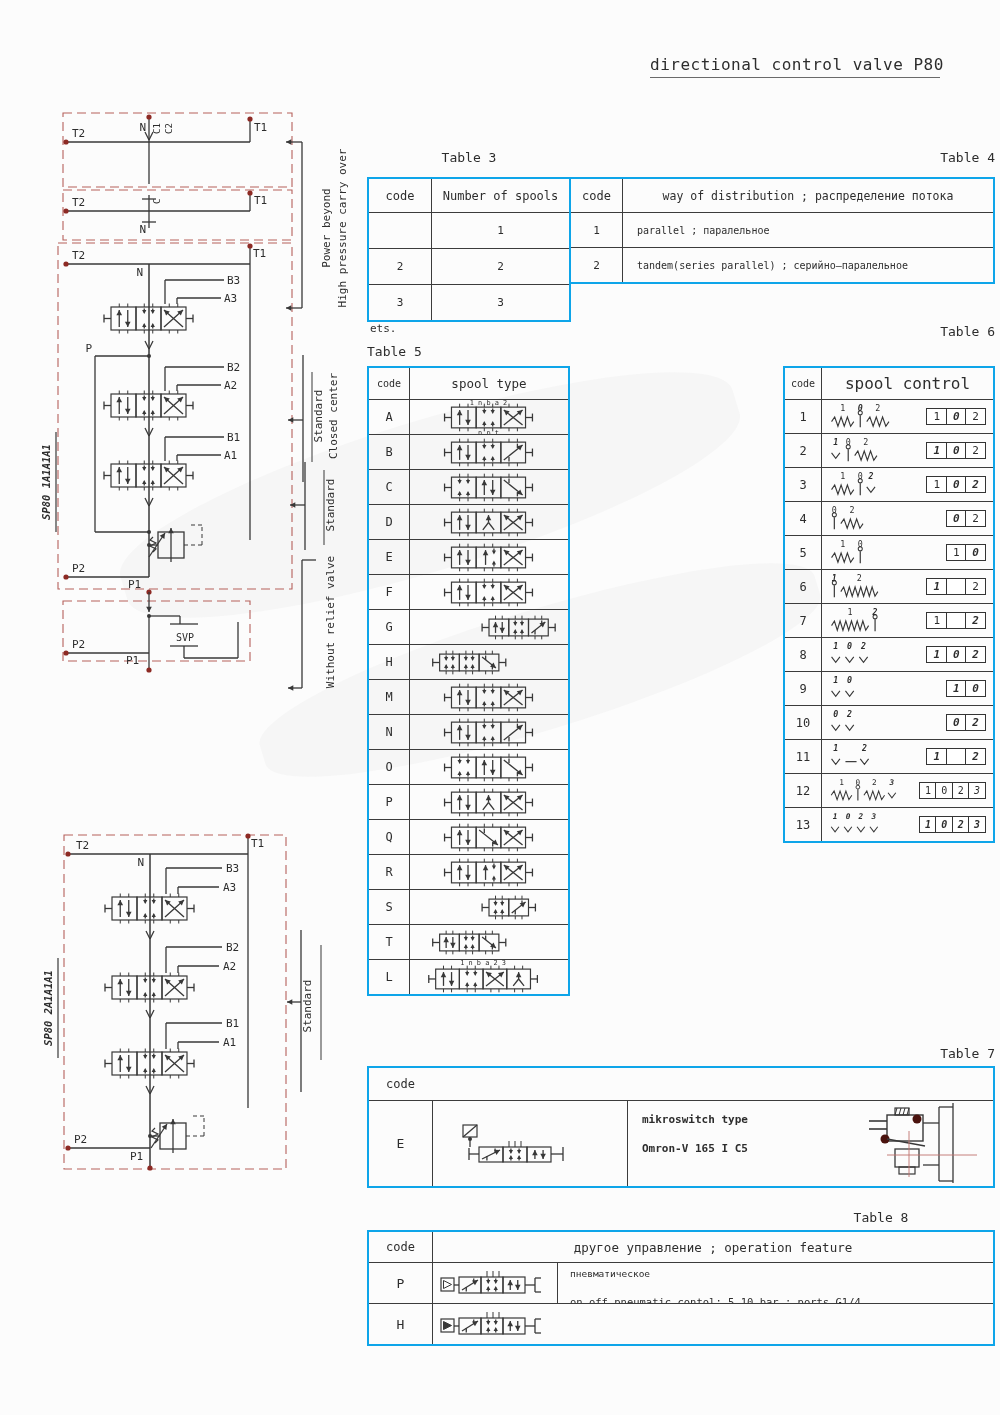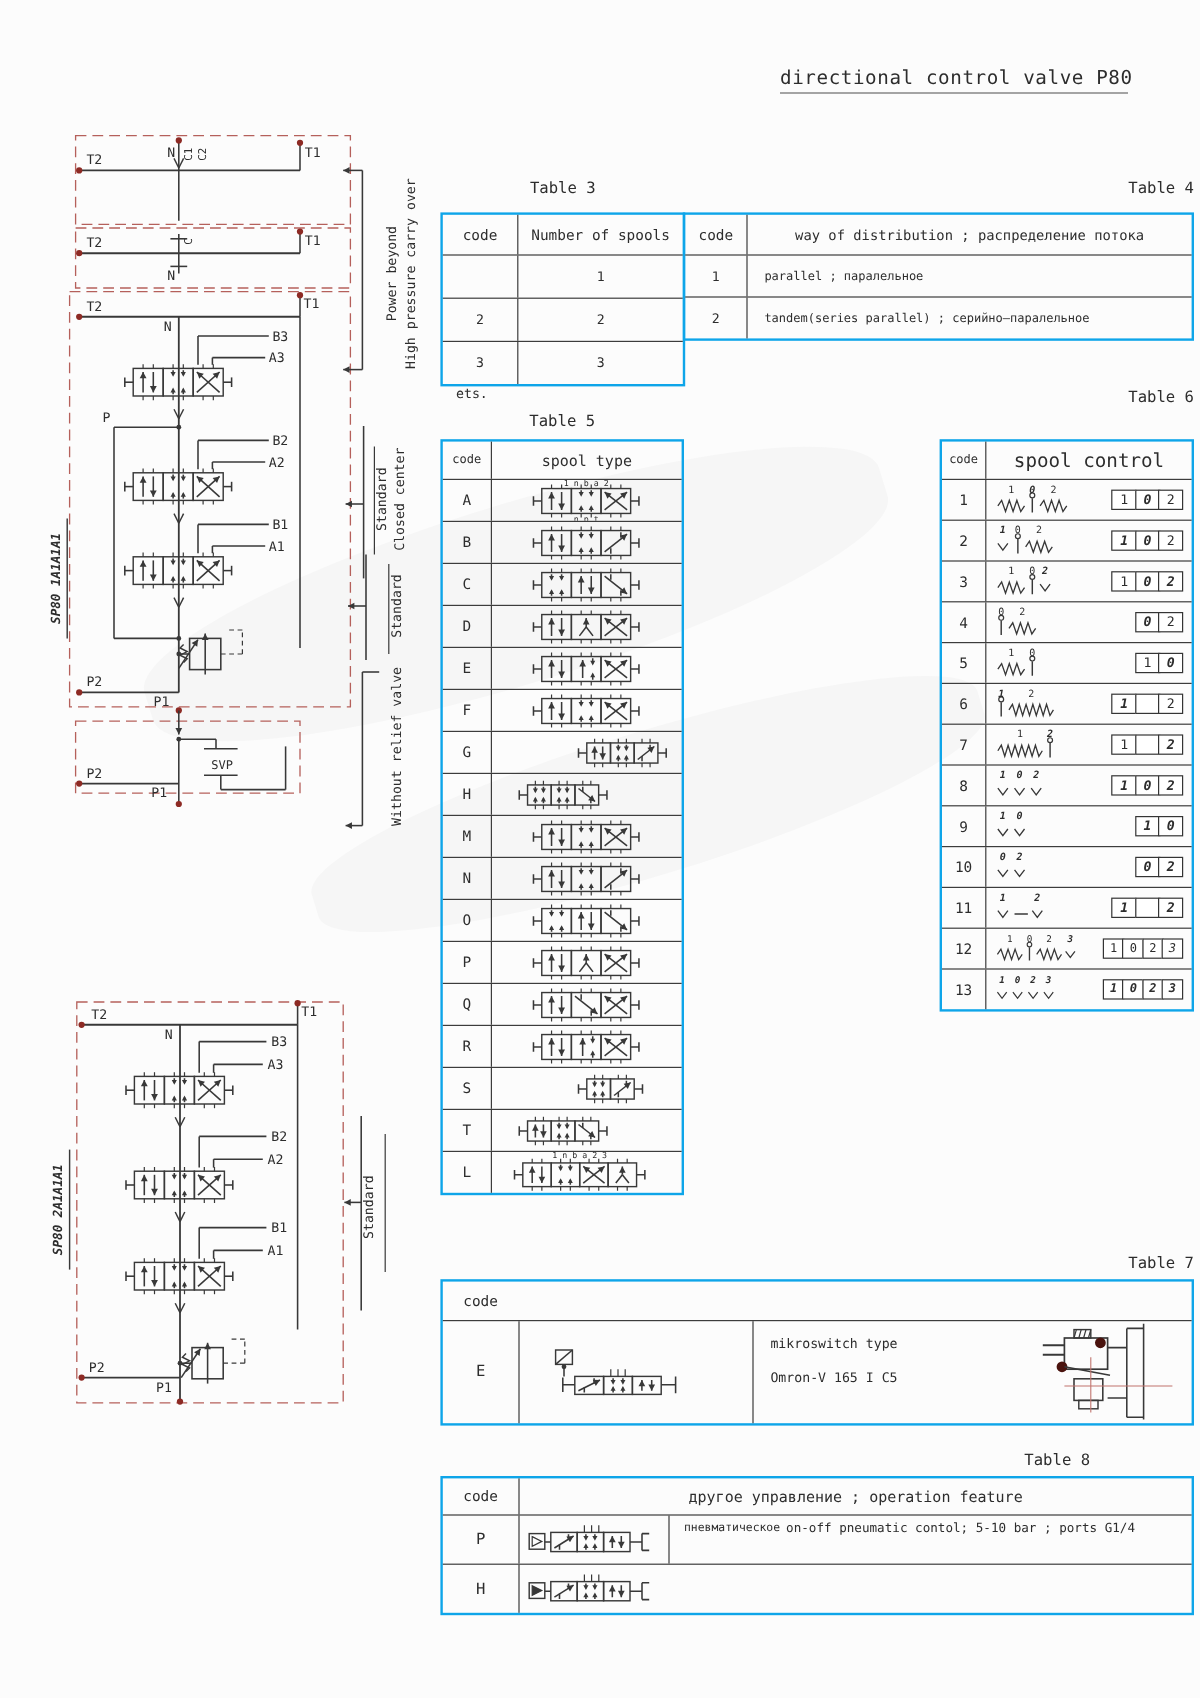--- a/index.html
+++ b/index.html
@@ -16,23 +16,23 @@
       box-sizing:border-box;overflow:hidden;white-space:nowrap;}
   .tc.first{border-left:none;}
   .tc.left{justify-content:flex-start;}
   .b6{display:flex;justify-content:flex-end;align-items:center;flex:1;padding-right:7px;}
   .bx{width:21px;height:17px;border:1.7px solid #343434;display:flex;align-items:center;justify-content:center;
       font-size:11px;box-sizing:border-box;background:#fff;}
   .bx+.bx{margin-left:-1.7px;}
   .bx.b{font-weight:bold;font-style:italic;}
   .bx.i{font-style:italic;}
   .bx.s4{width:18px;font-size:10px;}
-  .footnote{position:absolute;font-size:11px;margin-left:10px;}
-  .t7lines{display:flex;flex-direction:column;gap:16px;padding:12px 0 0 14px;font-size:11px;align-items:center;}
-  .t8lines{display:flex;flex-direction:row;gap:5px;padding:5px 0 0 12px;align-items:flex-start;}
+  .footnote{position:absolute;font-size:11px;}
+  .t7lines{display:flex;flex-direction:column;gap:16px;padding:12px 0 0 14px;font-size:11px;align-items:center;font-weight:bold;}
+  .t8lines{display:flex;flex-direction:column;gap:17px;padding:5px 0 0 12px;align-items:flex-start;}
   .t8l1{font-size:9.5px;}
   .t8l2{font-size:10.5px;}
   .wm{position:absolute;background:rgba(140,140,140,.055);transform:rotate(-17deg);border-radius:50%/42%;}
   svg text{font-family:"DejaVu Sans Mono", monospace;}
 </style>
 </head>
 <body>
 
 <div id="page">
 
@@ -431,21 +431,21 @@
       <line x1="321" y1="945" x2="321" y2="1060" stroke="#383838" stroke-width="1"></line>
       <text x="311" y="1006" transform="rotate(-90 311 1006)" text-anchor="middle" font-size="11" fill="#2d2d2d">Standard</text>
       <text x="52" y="1008" transform="rotate(-90 52 1008)" text-anchor="middle" font-size="10.5" font-style="italic" font-weight="bold" fill="#2d2d2d">SP80 2A1A1A1</text>
       <line x1="58" y1="958" x2="58" y2="1058" stroke="#383838" stroke-width="1.2"></line>
     </svg>
 
   <div class="page-title">directional control valve P80</div>
 
   <div class="tbl-title" style="left:367px;top:150px;width:204px;text-align:center;">Table 3</div>
   <div class="tbl-title" style="left:791px;top:150px;width:204px;text-align:right;">Table 4</div>
-  <div class="tbl-title" style="left:367px;top:344px;width:203px;text-align:center;">Table 5</div>
+  <div class="tbl-title" style="left:367px;top:344px;width:203px;text-align:left;">Table 5</div>
   <div class="tbl-title" style="left:791px;top:324px;width:204px;text-align:right;">Table 6</div>
   <div class="tbl-title" style="left:767px;top:1046px;width:228px;text-align:right;">Table 7</div>
   <div class="tbl-title" style="left:767px;top:1210px;width:228px;text-align:center;">Table 8</div>
 
   <div class="tbl" id="t3" style="left:367px;top:177px;width:204px;">
       <div class="trow first" style="height:33px">
         <div class="tc first" style="width:62px;font-size:12px">code</div>
         <div class="tc" style="flex:1;font-size:12px">Number of spools</div>
       </div>
       <div class="trow" style="height:36px">

